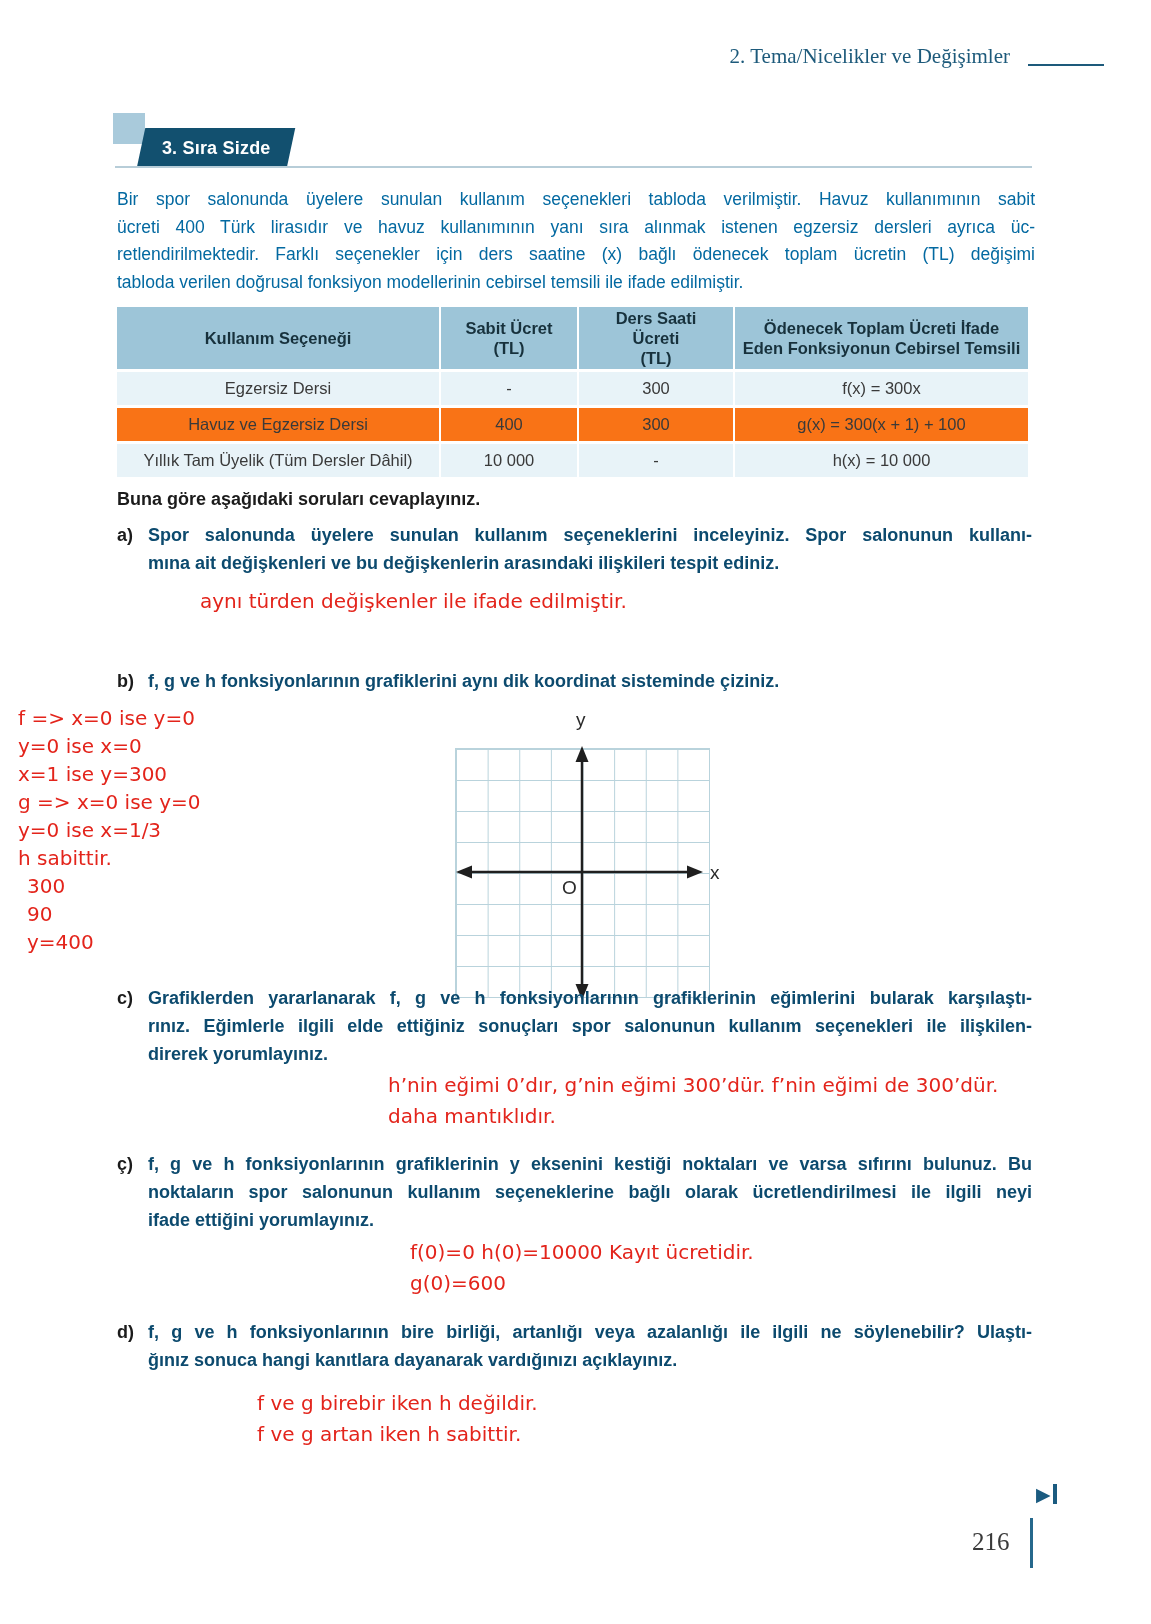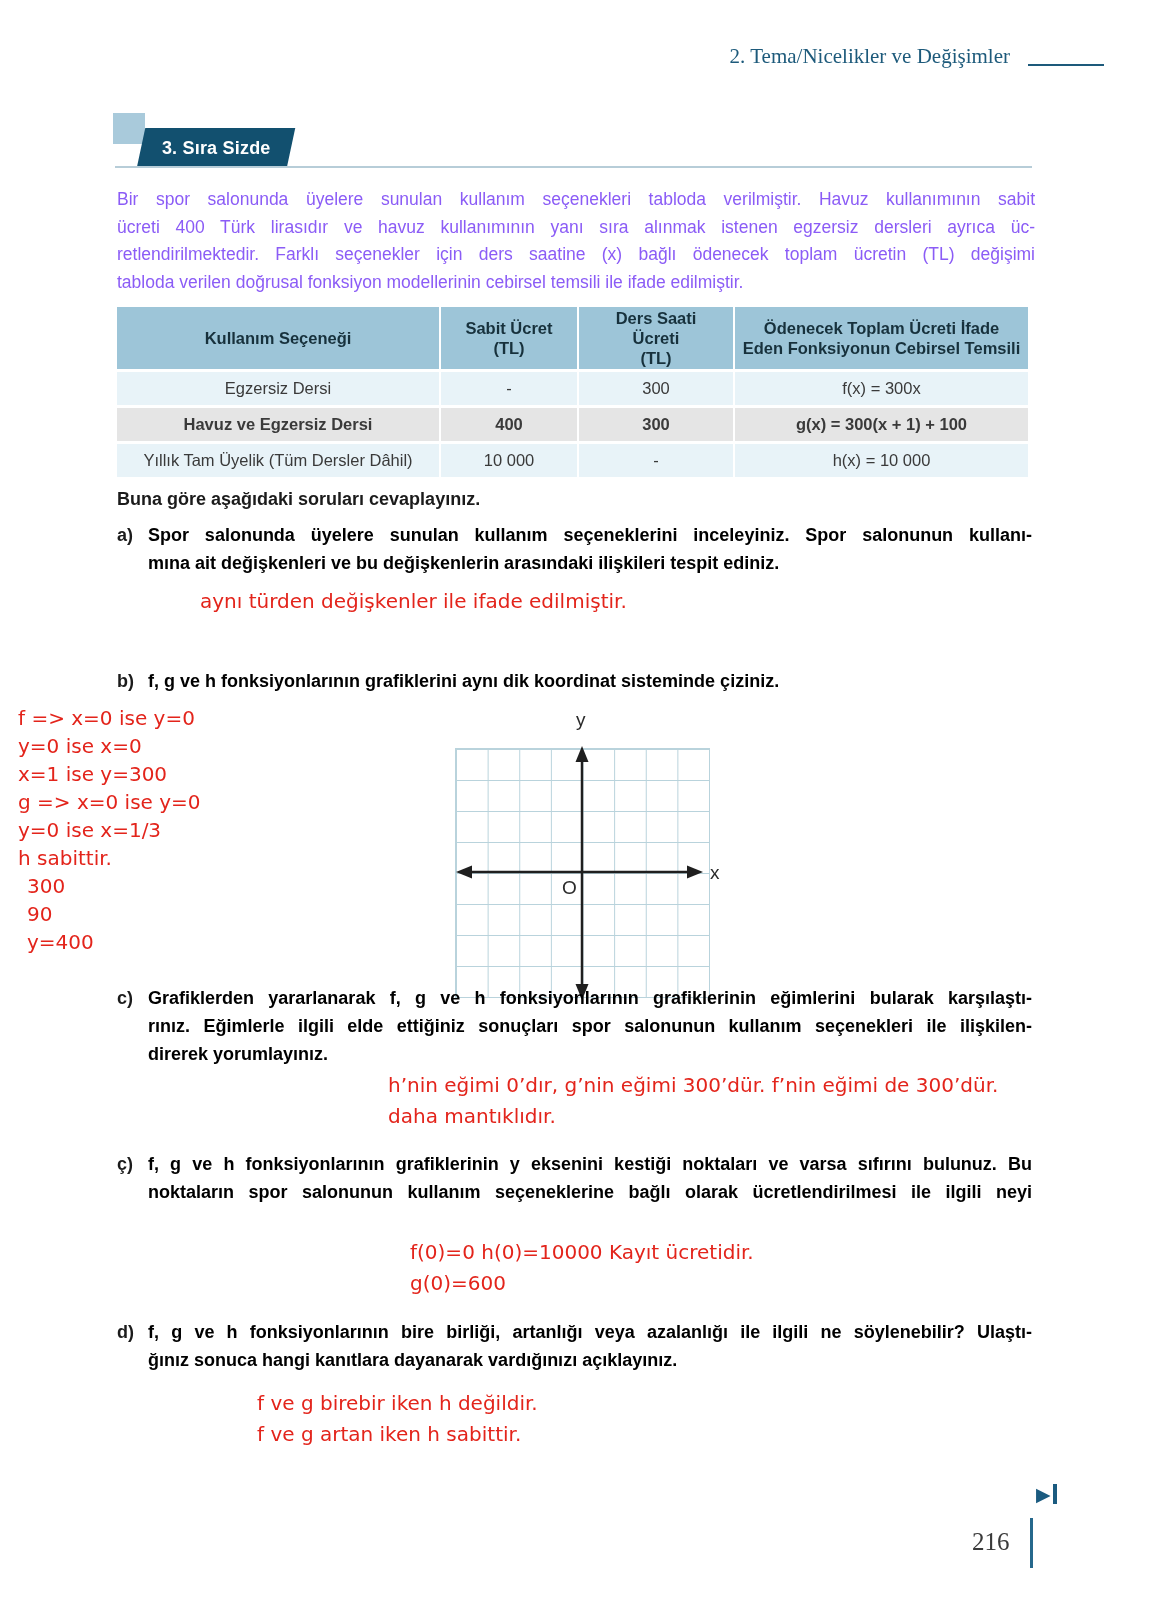--- a/index.html
+++ b/index.html
@@ -19,43 +19,43 @@
   .badge-square { position:absolute; left:113px; top:113px; width:32px; height:31px; background:#a9cadb; }
   .badge {
     position:absolute; left:141px; top:128px; width:150px; height:40px;
     background:#12506f; transform:skewX(-12deg);
     display:flex; align-items:center; justify-content:center;
   }
   .badge span { transform:skewX(12deg); color:#ffffff; font-weight:bold; font-size:18px; letter-spacing:0.2px; }
   .badge-rule { position:absolute; left:115px; top:166px; width:917px; height:2px; background:#b7cdd8; }
 
   
-  .intro { position:absolute; left:117px; top:186px; width:918px; font-size:17.5px; line-height:27.5px; color:#8b5cf6; }
+  .intro { position:absolute; left:117px; top:186px; width:918px; font-size:17.5px; line-height:27.5px; color:#0369a1; }
   .jl { text-align:justify; text-align-last:justify; }
 
   
   .tbl { position:absolute; left:117px; top:307px; width:905px; }
   .tbl-head { display:grid; grid-template-columns:322px 136px 154px 293px; column-gap:2px; }
   .tbl-row  { display:grid; grid-template-columns:322px 136px 154px 293px; column-gap:2px; margin-top:3px; }
   .th {
     background:#9dc5d8; color:#17313c; font-weight:bold; font-size:16.5px; line-height:20px;
     height:62px; display:flex; align-items:center; justify-content:center; text-align:center; white-space:pre-line;
   }
   .td {
     font-size:16.5px; color:#3a3a3a; height:33px;
     display:flex; align-items:center; justify-content:center; text-align:left;
   }
   .row-light .td { background:#e8f3f8; }
-  .row-med   .td { background:#e5e5e5;font-weight:bold; }
+  .row-med   .td { background:#f97316; }
 
   
   .prompt { position:absolute; left:117px; top:489px; font-weight:bold; font-size:18px; color:#1b1b1b; }
   .q { position:absolute; left:117px; width:915px; display:flex; }
   .q .q-label { width:31px; font-weight:bold; font-size:18px; line-height:28px; color:#1b1b1b; flex:none; }
-  .q .q-lines { flex:1; font-weight:bold; font-size:18px; line-height:28px; color:#000000; }
+  .q .q-lines { flex:1; font-weight:bold; font-size:18px; line-height:28px; color:#0c4a6e; }
   .q-a { top:521px; }
   .q-b { top:667px; }
   .q-c { top:984px; }
   .q-cc { top:1150px; }
   .q-d { top:1318px; }
 
   
   .red { color:#e3241b; font-family:"DejaVu Sans", sans-serif; }
   .ans { position:absolute; font-size:20px; line-height:31px; }
   .ans-a { left:200px; top:586px; }
@@ -195,20 +195,21 @@
   <div class="ans ans-c red">
     <div>h’nin eğimi 0’dır, g’nin eğimi 300’dür. f’nin eğimi de 300’dür.</div>
     <div>daha mantıklıdır.</div>
   </div>
 
   <div class="q q-cc">
     <div class="q-label">ç)</div>
     <div class="q-lines">
       <div class="jl">f, g ve h fonksiyonlarının grafiklerinin y eksenini kestiği noktaları ve varsa sıfırını bulunuz. Bu</div>
       <div class="jl">noktaların spor salonunun kullanım seçeneklerine bağlı olarak ücretlendirilmesi ile ilgili neyi</div>
+      <div>ifade ettiğini yorumlayınız.</div>
     </div>
   </div>
   <div class="ans ans-cc red">
     <div>f(0)=0 h(0)=10000 Kayıt ücretidir.</div>
     <div>g(0)=600</div>
   </div>
 
   <div class="q q-d">
     <div class="q-label">d)</div>
     <div class="q-lines">

